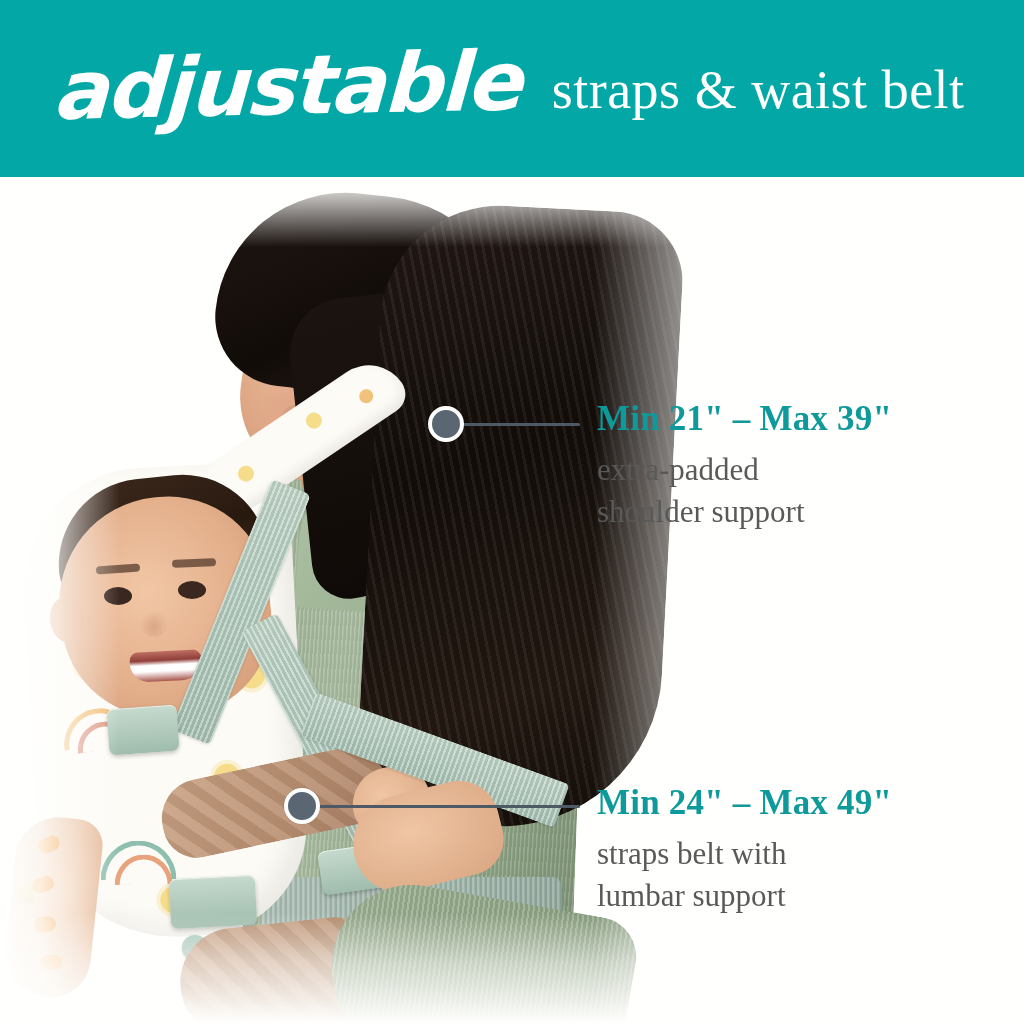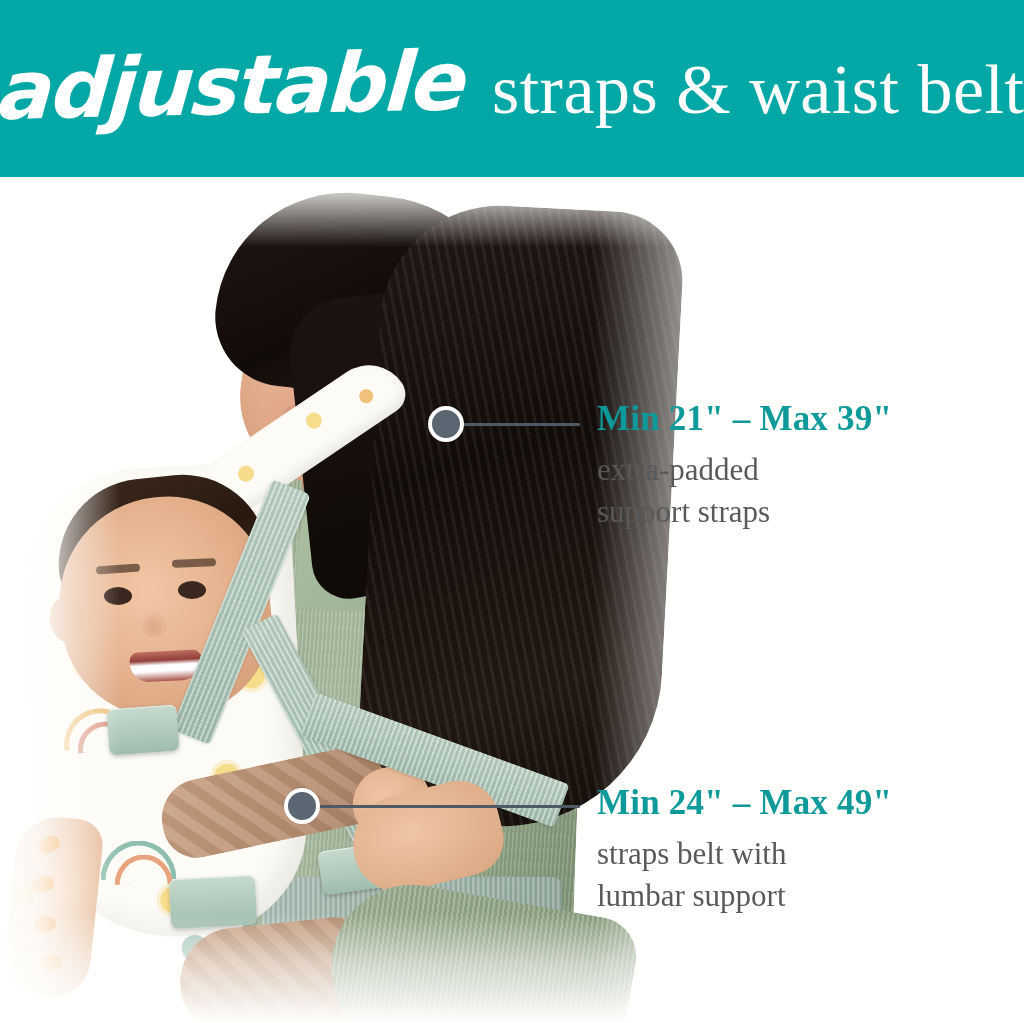--- a/index.html
+++ b/index.html
@@ -40,21 +40,21 @@
     color:#ffffff;
     letter-spacing:-2px;
     transform:skewX(-6deg) rotate(-1.2deg);
     display:inline-block;
     margin-right:26px;
     margin-top:-6px;
   }
   .hdr-serif{
     font-family:"Liberation Serif", serif;
     font-weight:400;
-    font-size:70px;
+    font-size:54px;
     color:#ffffff;
     letter-spacing:0.5px;
     display:inline-block;
     margin-top:2px;
   }
 
   
   #photo{
     position:absolute;
     left:0; top:177px;
@@ -508,21 +508,21 @@
       <div class="fade-right"></div>
       <div class="fade-bottom"></div>
     </div>
   </div>
 
   <div class="callout-line" style="left:446px; top:423px; width:134px;"></div>
   <div class="callout-dot" style="left:428px; top:406px;"></div>
   <div class="callout-text" style="left:597px; top:400px;">
     <p class="callout-title">Min 21" – Max 39"</p>
     <p class="callout-sub">extra-padded
-support straps</p>
+shoulder support</p>
   </div>
 
   <div class="callout-line" style="left:302px; top:805px; width:278px;"></div>
   <div class="callout-dot" style="left:284px; top:788px;"></div>
   <div class="callout-text" style="left:597px; top:784px;">
     <p class="callout-title">Min 24" – Max 49"</p>
     <p class="callout-sub">straps belt with
 lumbar support</p>
   </div>
 

